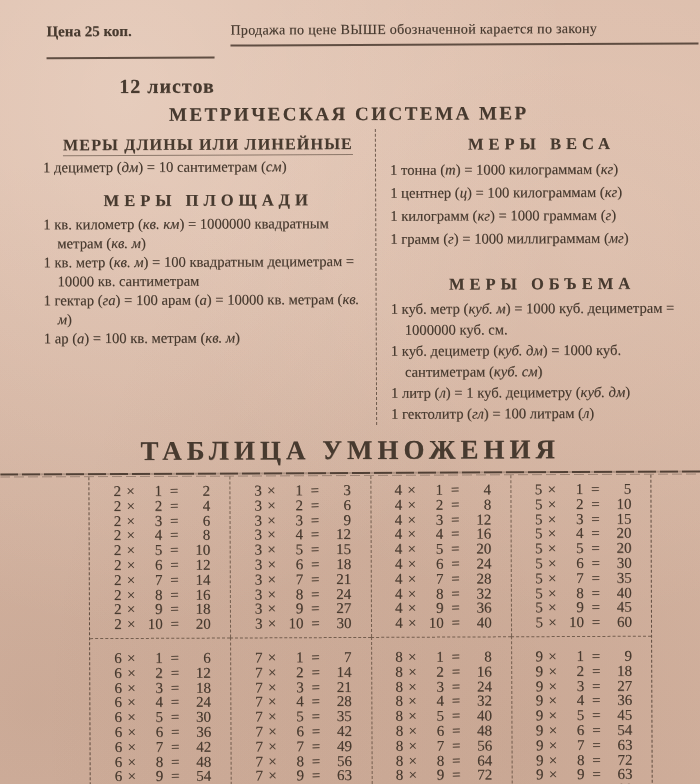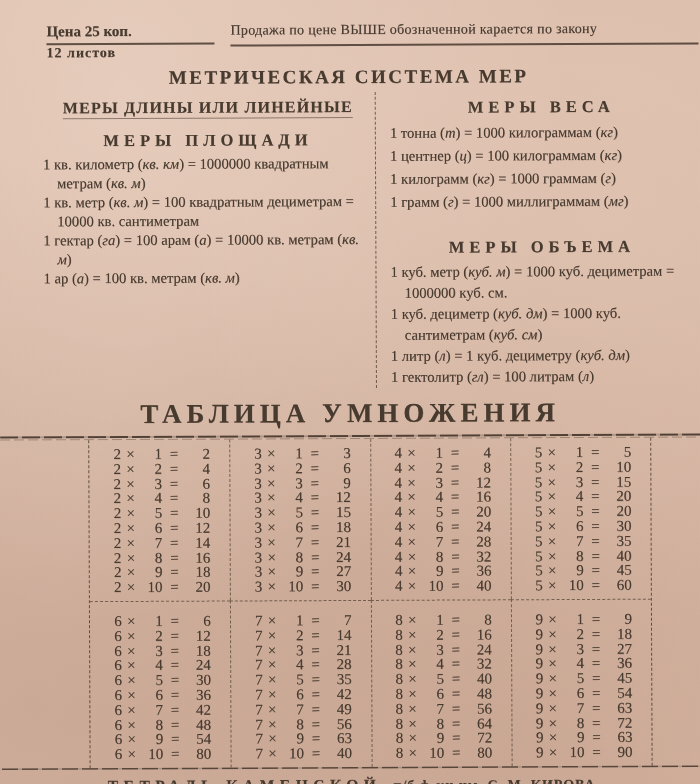--- a/index.html
+++ b/index.html
@@ -16,22 +16,22 @@
       radial-gradient(ellipse at 75% 95%, rgba(120,82,60,.14), transparent 65%),
       radial-gradient(ellipse at 5% 90%, rgba(110,75,55,.12), transparent 55%),
       linear-gradient(#dcbdab,#d7b6a3);
   }
   .inner{position:absolute;inset:0;transform:rotate(-0.25deg);}
   .ink{color:#473a2f;text-shadow:0.3px 0.3px 0.5px rgba(70,56,45,.45);}
 
   
   .topbar{display:flex;align-items:flex-start;padding:22px 0 0 48px;}
   .price-block{width:168px;flex:none;}
-  .price{font-weight:bold;font-size:15px;border-bottom:2px solid rgba(62,48,38,.8);padding-bottom:3px;}
-  .sheets{font-weight:bold;font-size:14px;padding-top:0;letter-spacing:1px;}
+  .price{font-weight:bold;font-size:15px;border-bottom:2px solid rgba(62,48,38,.8);padding-bottom:17px;}
+  .sheets{font-weight:bold;font-size:20px;padding-top:16px;letter-spacing:1px;text-align:right;}
   .warning{flex:1;margin-left:16px;font-size:14px;letter-spacing:.3px;
     border-bottom:2px solid rgba(62,48,38,.8);padding-bottom:6px;white-space:nowrap;overflow:hidden;}
 
   
   .main-title{margin:6px 0 0;text-align:center;font-size:19px;font-weight:bold;letter-spacing:2.5px;}
 
   
   .metric{display:grid;grid-template-columns:330px 1fr;padding:4px 6px 0 44px;}
   .mcol{min-height:284px;}
   .mcol.right{border-left:1px dashed rgba(75,58,45,.75);padding-left:14px;margin-left:2px;}
@@ -86,20 +86,21 @@
       </div>
       <div class="warning">Продажа по цене ВЫШЕ обозначенной карается по закону</div>
     </div>
 
     <h1 class="main-title">МЕТРИЧЕСКАЯ СИСТЕМА МЕР</h1>
 
     <div class="metric">
       <div class="mcol left">
         <h2 class="sec-title long"><span class="u">МЕРЫ ДЛИНЫ ИЛИ ЛИНЕЙНЫЕ</span></h2>
         <ul class="measures len" id="list-length">
+            <li>1 дециметр (<i>дм</i>) = 10 сантиметрам (<i>см</i>)</li>
           </ul>
         <h2 class="sec-title gap">МЕРЫ ПЛОЩАДИ</h2>
         <ul class="measures area" id="list-area">
             <li>1 кв. километр (<i>кв. км</i>) = 1000000 квадратным метрам (<i>кв. м</i>)</li>
             <li>1 кв. метр (<i>кв. м</i>) = 100 квадратным дециметрам = 10000 кв. сантиметрам</li>
             <li>1 гектар (<i>га</i>) = 100 арам (<i>а</i>) = 10000 кв. метрам (<i>кв. м</i>)</li>
             <li>1 ар (<i>а</i>) = 100 кв. метрам (<i>кв. м</i>)</li>
           </ul>
       </div>
       <div class="mcol right">

